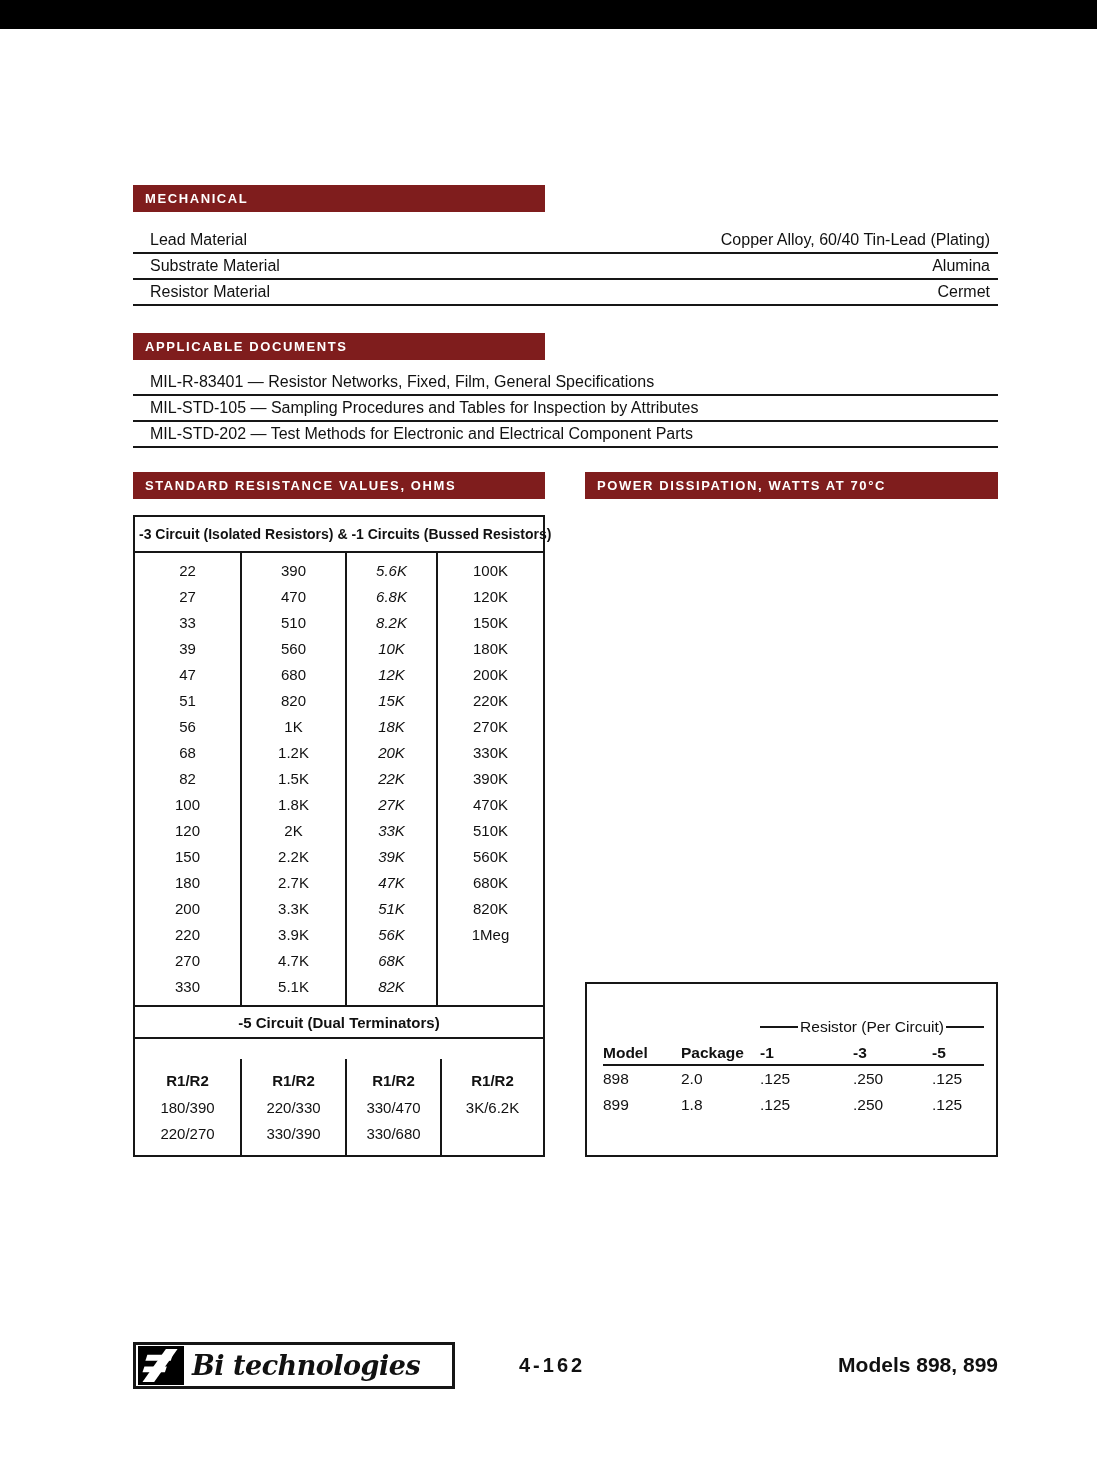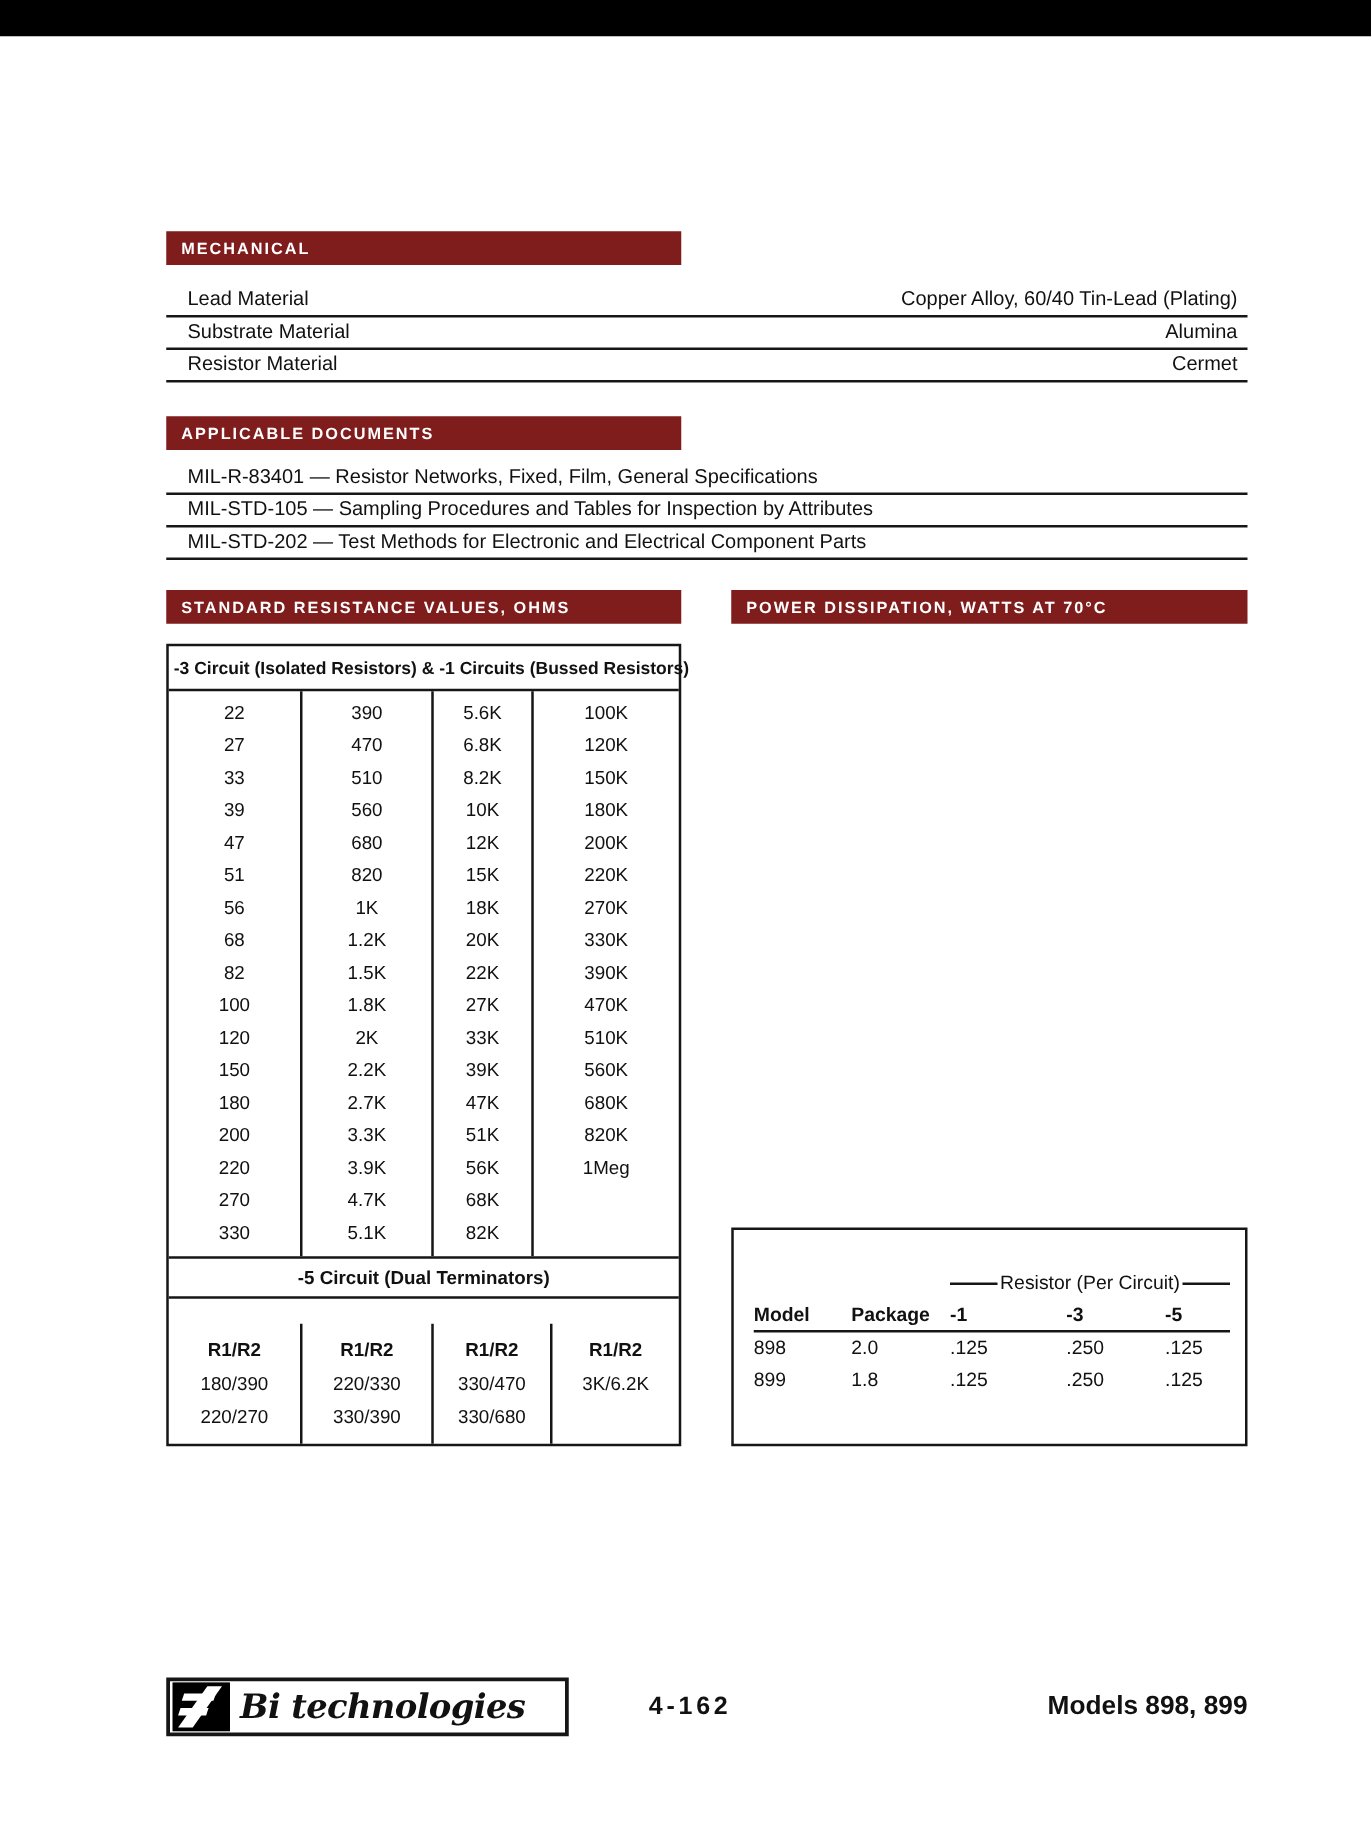--- a/index.html
+++ b/index.html
@@ -41,21 +41,21 @@
   
   .res-table { width:412px; border:2px solid #161616; margin-top:16px; background:#fff; }
   .res-main-header {
     border-bottom:2px solid #161616; font-weight:bold; font-size:14px;
     padding:9px 2px 9px 4px; text-align:left; white-space:nowrap;
   }
   .res-grid { display:flex; }
   .res-col { padding:5px 0; }
   .res-col:nth-child(1){ width:107px; }
   .res-col:nth-child(2){ width:105px; }
-  .res-col:nth-child(3){ width:80px; }
+  .res-col:nth-child(3){ width:91px;font-style:italic; }
   .res-col:nth-child(4){ flex:1; }
   .res-col.sep { border-right:2px solid #161616; }
   .res-cell { height:26px; line-height:26px; text-align:center; font-size:15px; }
   .dual-header {
     border-top:2px solid #161616; border-bottom:2px solid #161616;
     text-align:center; font-weight:bold; font-size:15px;
     height:34px; line-height:32px;
   }
   .dual-grid { display:flex; }
   .dual-col { padding:8px 0 8px 0;margin-top:20px; }

